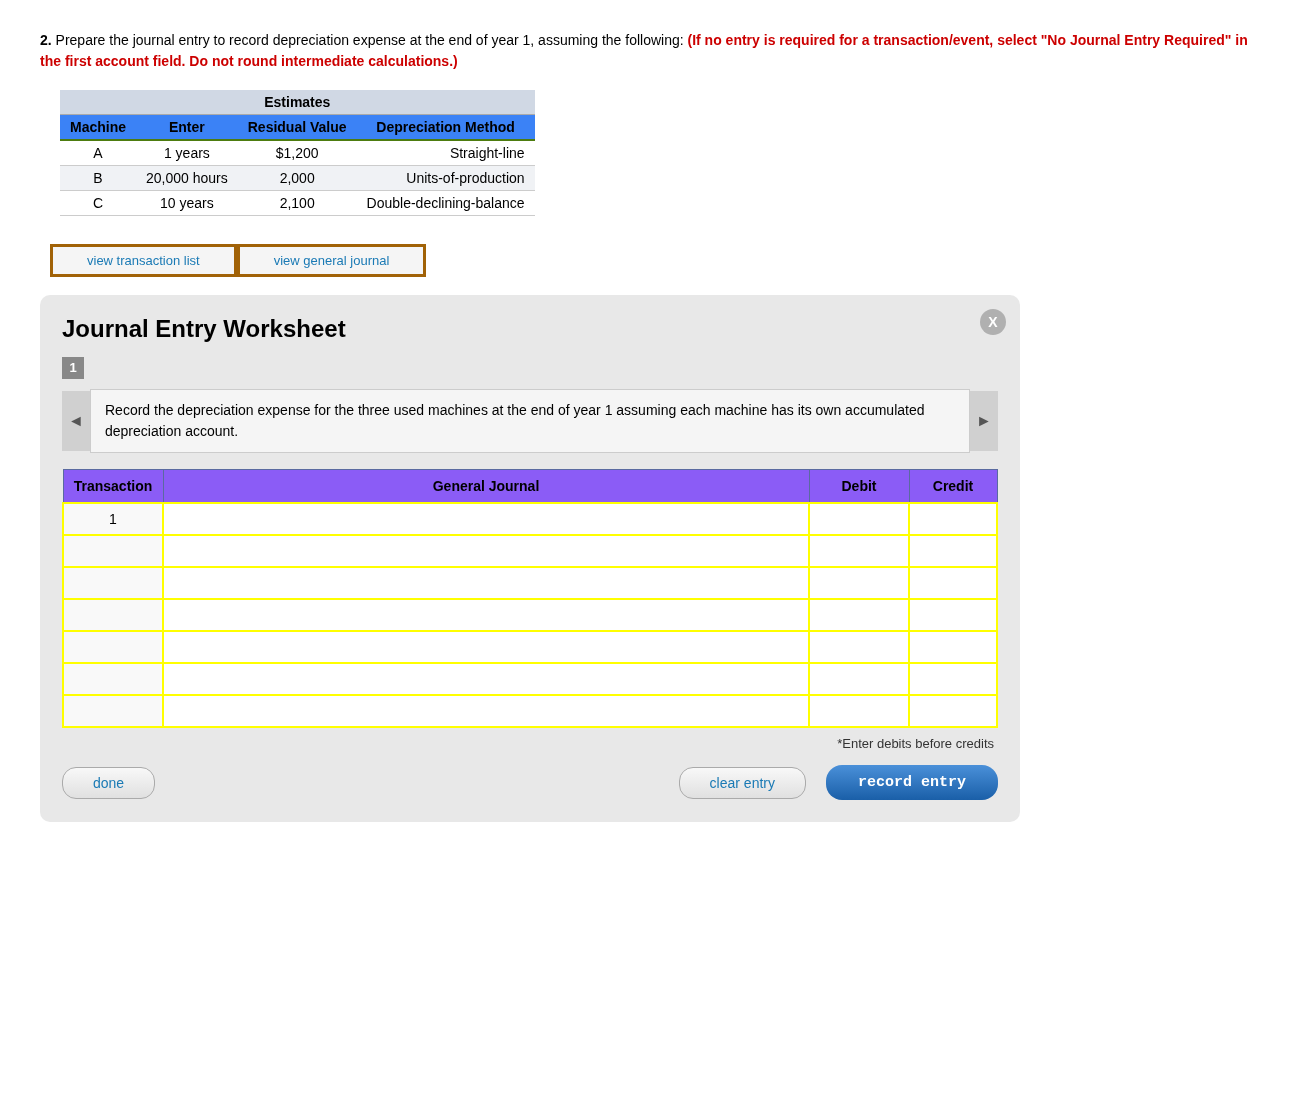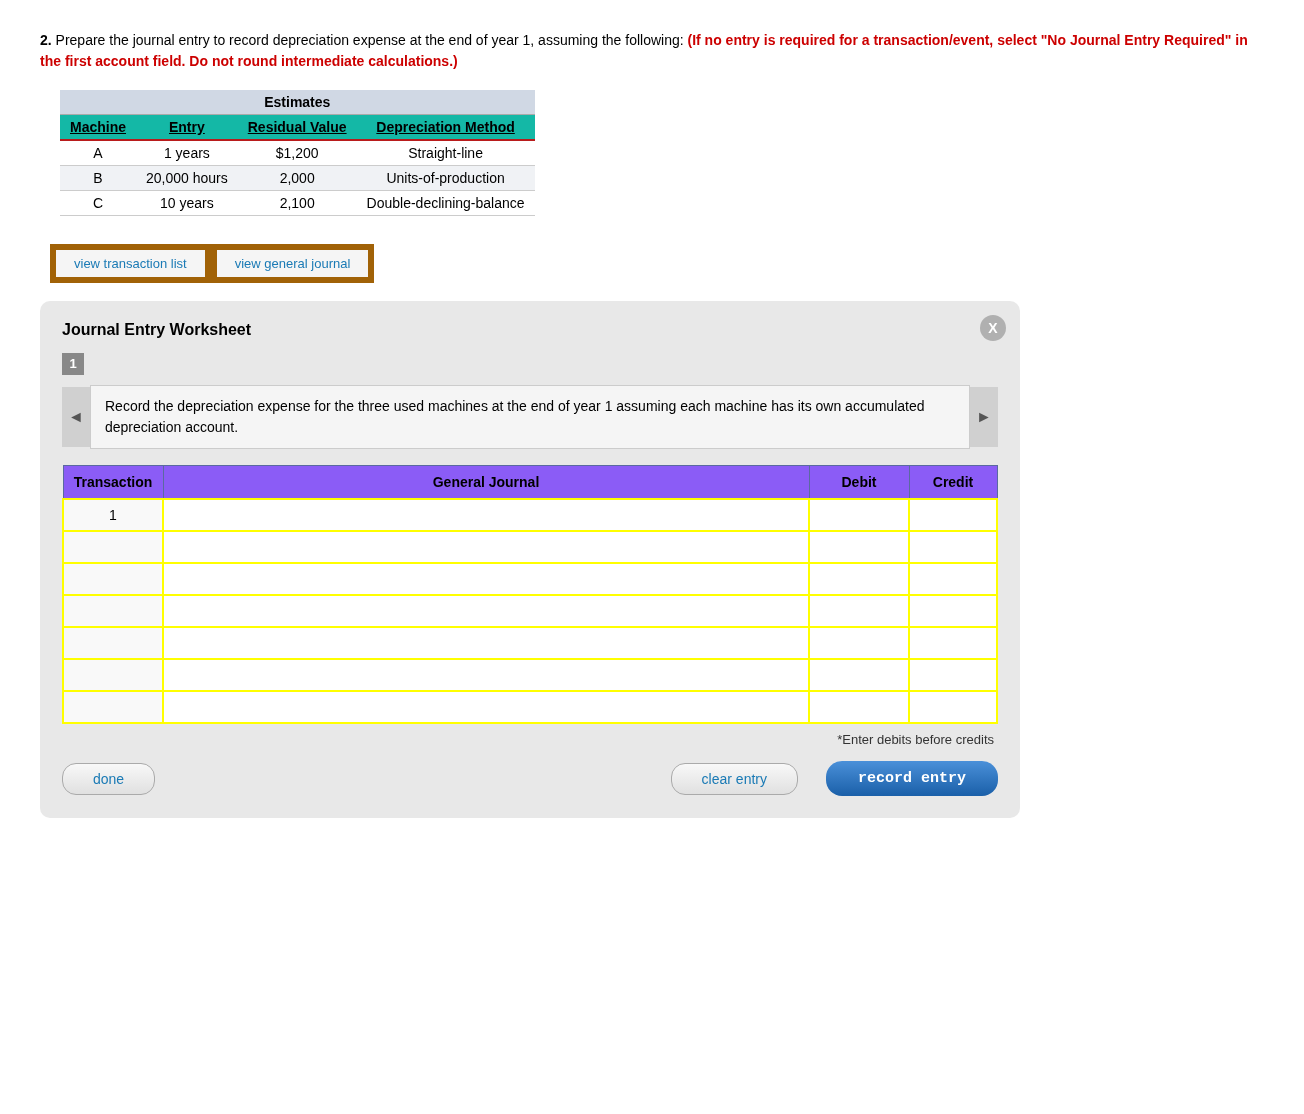--- a/index.html
+++ b/index.html
@@ -35,65 +35,64 @@
       padding: 4px 10px;
       font-size: 14px;
       text-align: center;
     }
     .estimates-table thead tr:first-child th {
       background: #d0d8e4;
       border-bottom: 1px solid #aaa;
       font-weight: bold;
     }
     .estimates-table thead tr:last-child th {
-      background: #14b8a6;
-      border-bottom: 2px solid #b91c1c;
-      font-weight: bold;
-      text-decoration: underline;
+      background: #3b82f6;
+      border-bottom: 2px solid #4d7c0f;
+      font-weight: bold;
     }
     .estimates-table tbody tr:nth-child(even) {
       background: #f0f2f5;
     }
     .estimates-table tbody tr {
       border-bottom: 1px solid #ccc;
     }
     .estimates-table td:first-child {
       text-align: center;
     }
     .estimates-table td:last-child {
-      text-align: center;
+      text-align: right;
     }
 
     
     .action-buttons {
       display: flex;
       gap: 0;
       margin-bottom: 18px;
       margin-left: 10px;
     }
     .action-btn {
-      border: 6px solid #a16207;
+      border: 3px solid #a16207;
       background: #f5f5f5;
       color: #1a7ab5;
-      padding: 6px 18px;
+      padding: 6px 34px;
       font-size: 13px;
       cursor: pointer;
       font-family: Arial, sans-serif;
     }
 
     
     .worksheet-panel {
       background: #e8e8e8;
       border-radius: 10px;
       padding: 20px 22px 22px 22px;
       position: relative;
       max-width: 980px;
     }
     .worksheet-title {
-      font-size: 16px;
+      font-size: 24px;
       font-weight: bold;
       margin-bottom: 14px;
     }
     .close-btn {
       position: absolute;
       top: 14px;
       right: 14px;
       width: 26px;
       height: 26px;
       background: #b0b0b0;
@@ -201,21 +200,21 @@
       font-size: 13px;
       color: #333;
       margin-bottom: 14px;
       padding-right: 4px;
     }
 
     
     .bottom-buttons {
       display: flex;
       align-items: center;
-      gap: 12px;
+      gap: 4px;
       margin-top: 6px;
     }
     .btn-done {
       border: 1px solid #aaa;
       background: linear-gradient(to bottom, #f8f8f8, #e0e0e0);
       color: #1a7ab5;
       padding: 7px 30px;
       font-size: 14px;
       border-radius: 14px;
       cursor: pointer;
@@ -255,21 +254,21 @@
 </div>
 
 <div class="estimates-section">
   <table class="estimates-table">
     <thead>
       <tr>
         <th colspan="4">Estimates</th>
       </tr>
       <tr id="col-headers">
       <th>Machine</th>
-          <th>Entry</th>
+          <th>Enter</th>
           <th>Residual Value</th>
           <th>Depreciation Method</th>
         </tr>
     </thead>
     <tbody id="estimates-body">
     <tr>
           <td>A</td>
           <td>1 years</td>
           <td>$1,200</td>
           <td>Straight-line</td>

